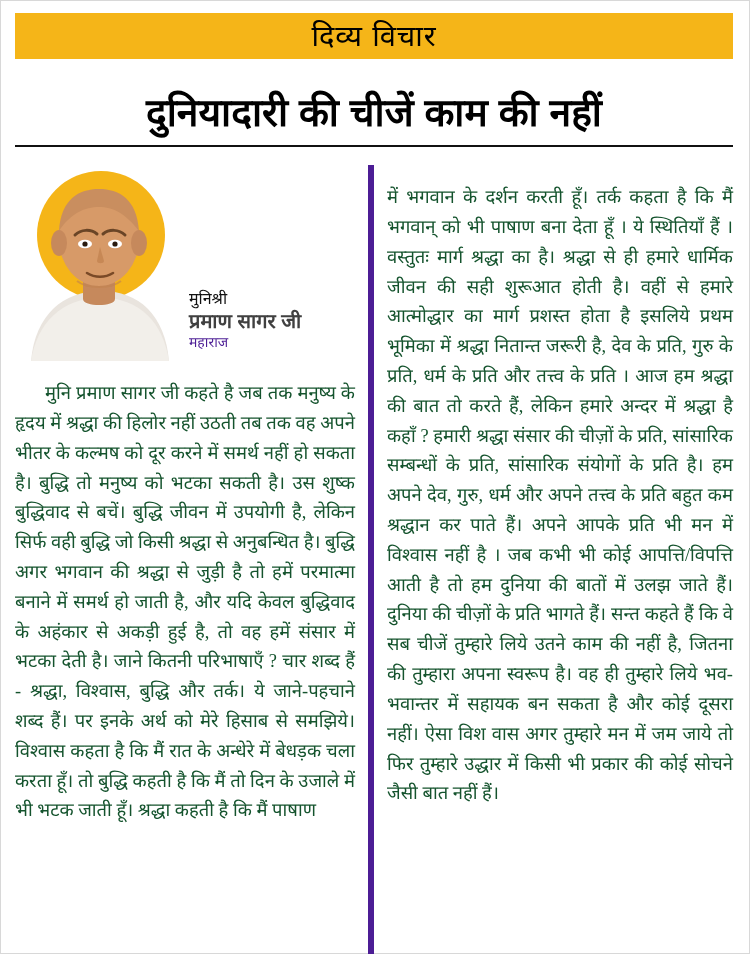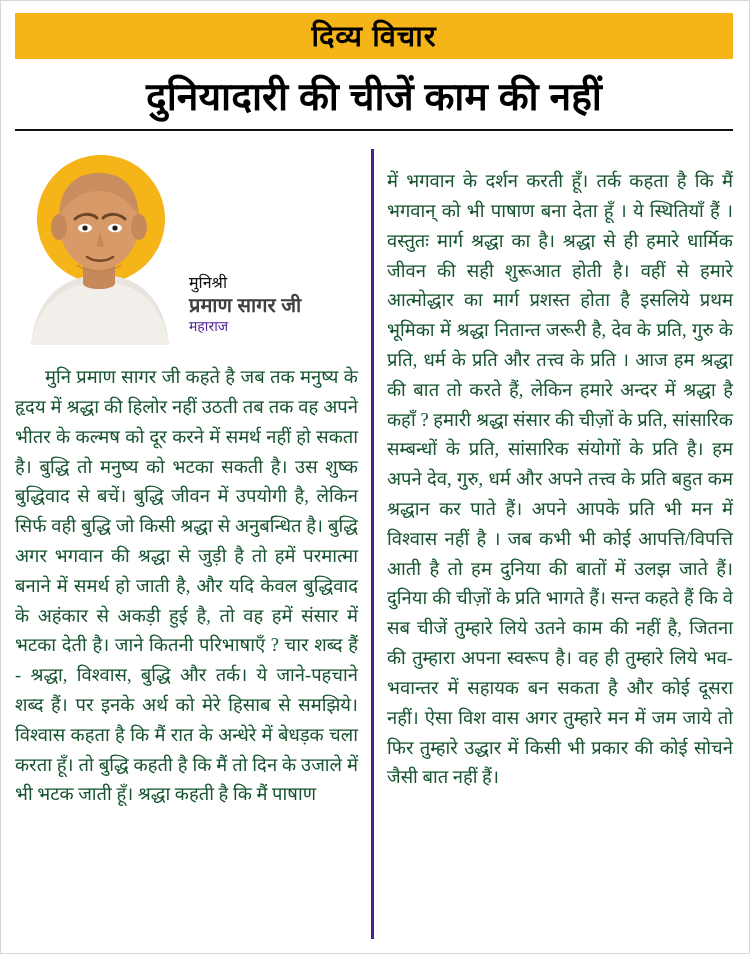--- a/index.html
+++ b/index.html
@@ -34,31 +34,31 @@
   .masthead {
     width: 100%;
     background: #f5b518;
     height: 46px;
     display: flex;
     align-items: center;
     justify-content: center;
   }
   .masthead-title {
     font-family: "Liberation Sans", "DejaVu Sans", sans-serif;
-    font-weight: bold;
+    font-weight: normal;
     font-size: 29px;
     letter-spacing: 1px;
     color: #000000;
     line-height: 1;
   }
 
   
   .headline-wrap {
     width: 100%;
-    padding-top: 16px;
+    padding-top: 32px;
     padding-bottom: 8px;
     text-align: center;
   }
   .headline {
     font-family: "Liberation Sans", "DejaVu Sans", sans-serif;
     font-weight: bold;
     font-size: 39px;
     line-height: 1.12;
     color: #000000;
     margin: 0;
@@ -77,21 +77,21 @@
     width: 100%;
     margin-top: 10px;
     height: 790px;
   }
   .col {
     box-sizing: border-box;
     width: 50%;
   }
   .col-left {
     padding-right: 13px;
-    border-right: 3px solid #4c1d95;
+    border-right: 6px solid #4c1d95;
   }
   .col-right {
     padding-left: 13px;
   }
 
   
   .portrait-block {
     display: flex;
     align-items: flex-end;
     gap: 6px;

